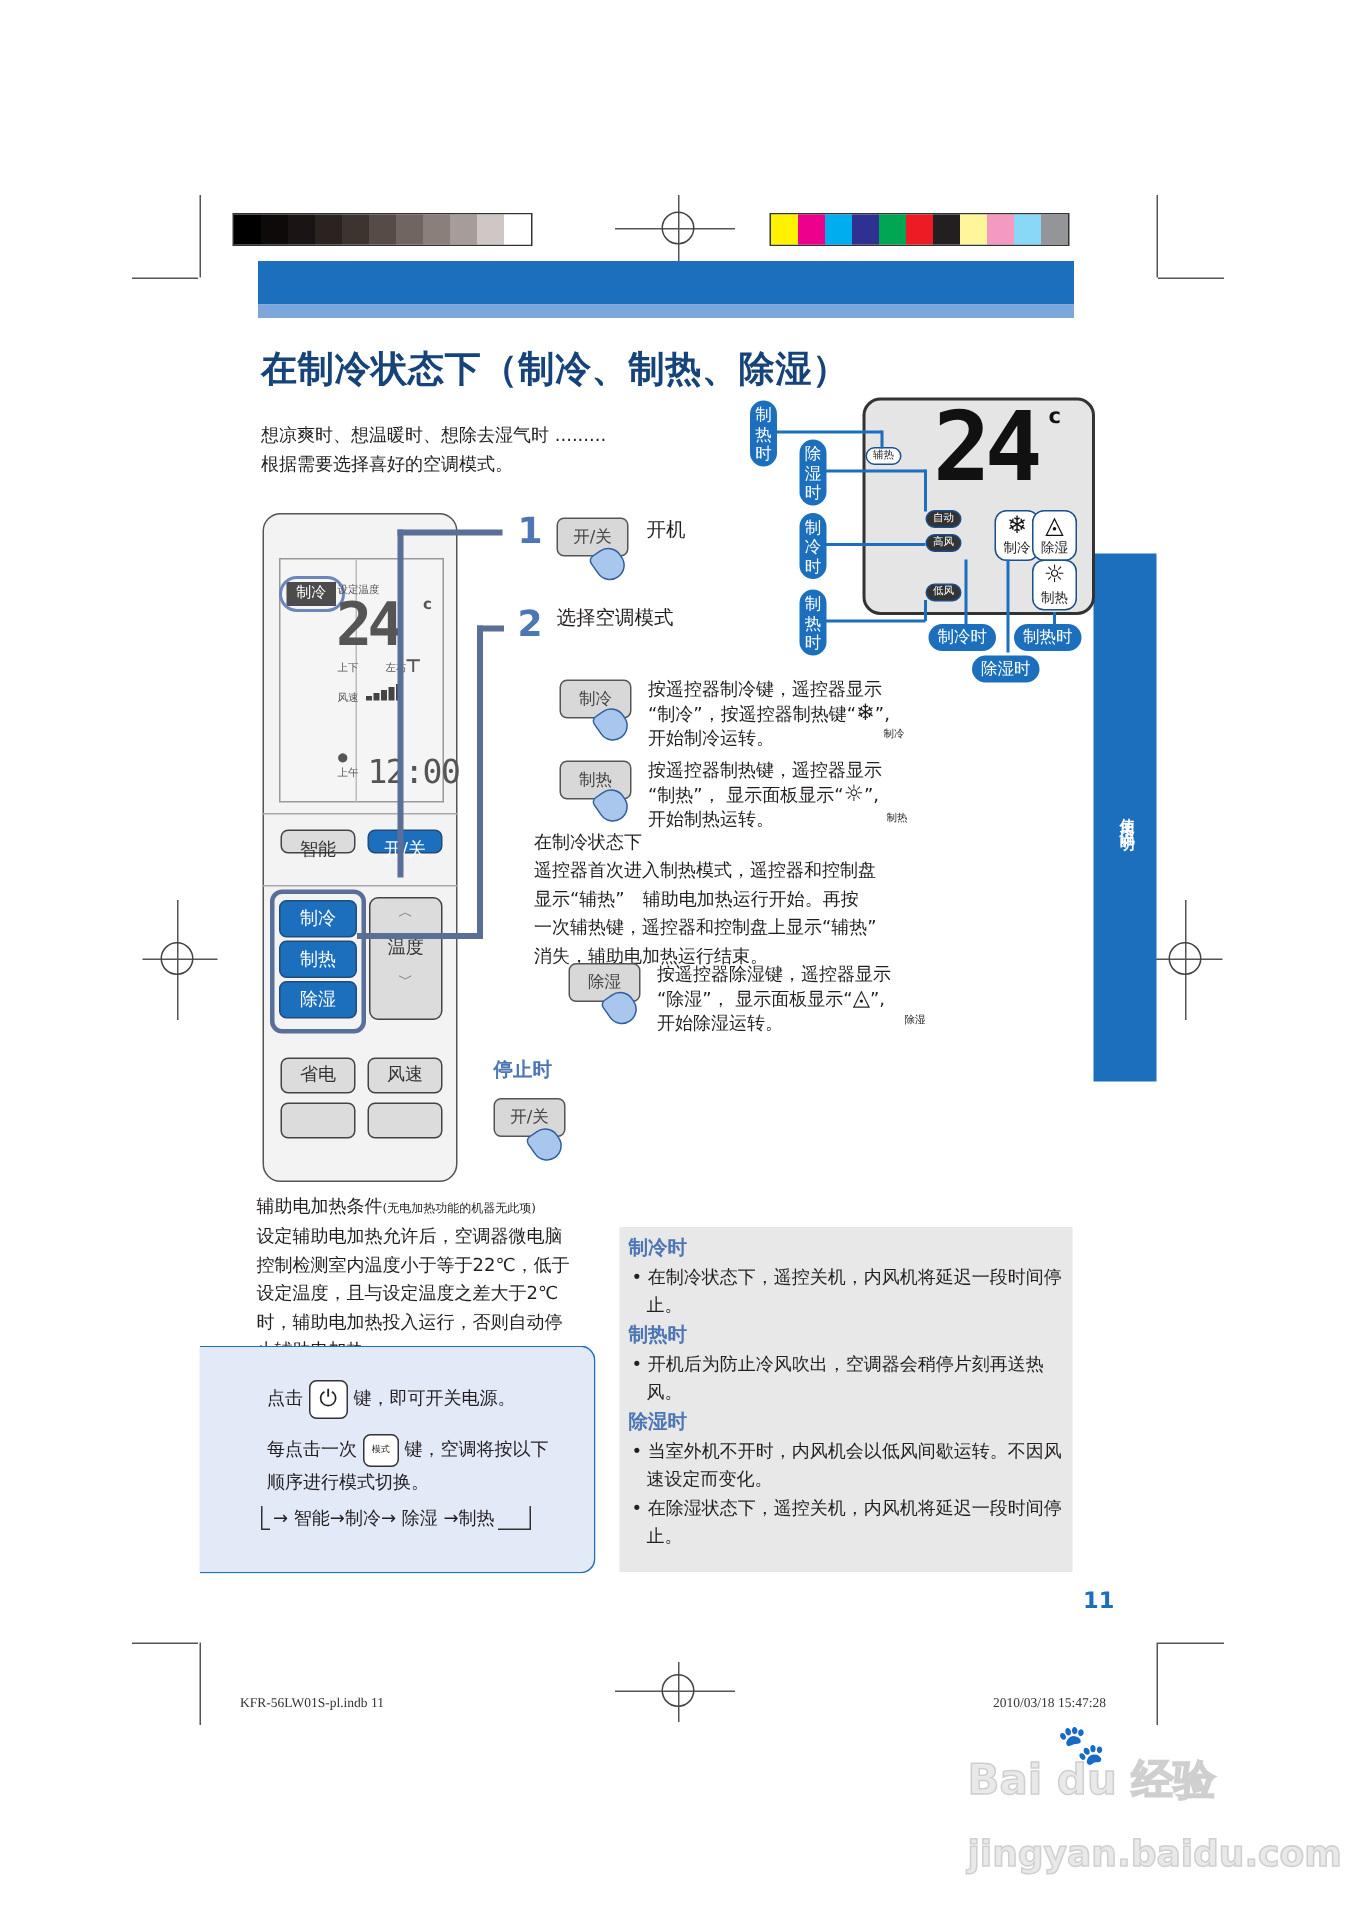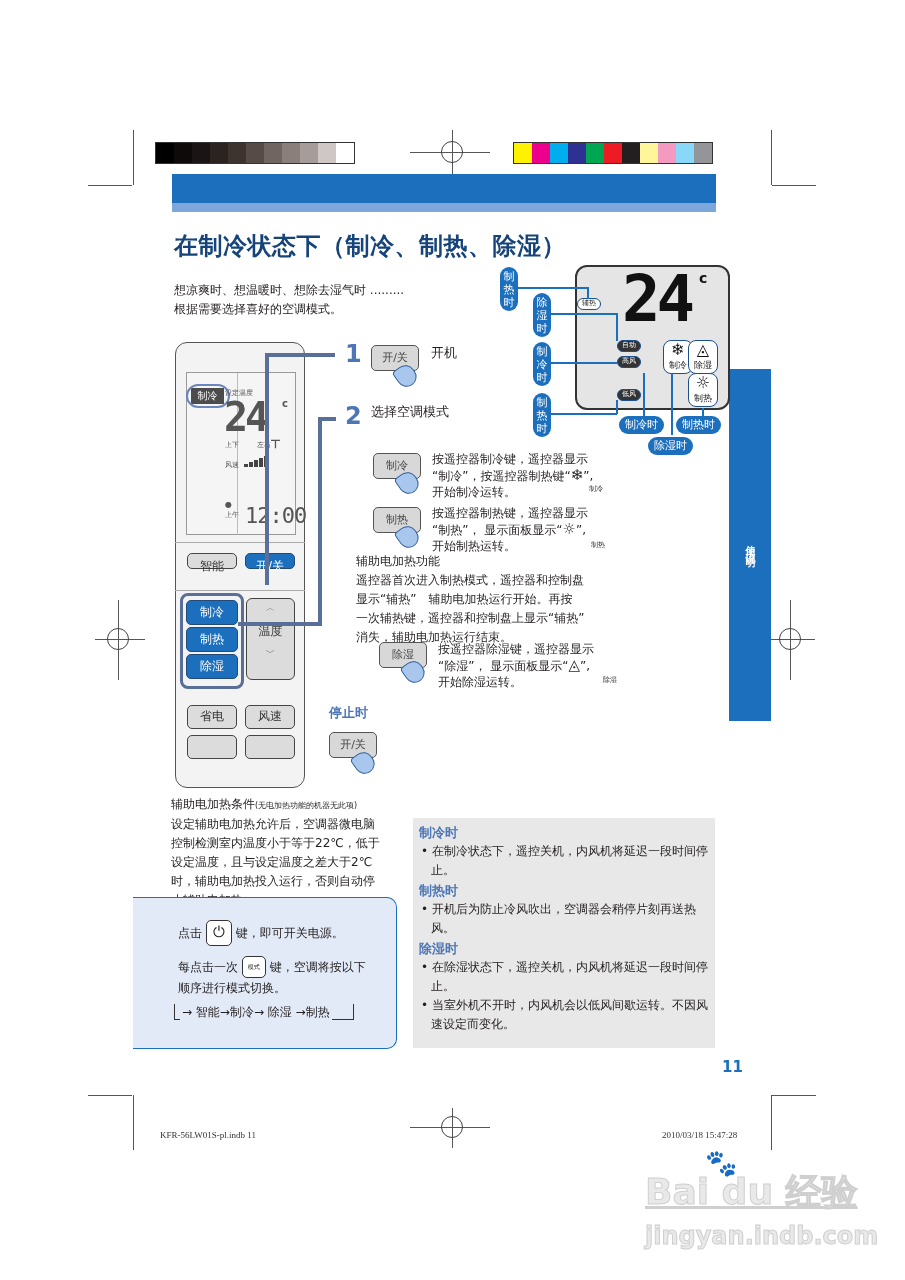--- a/index.html
+++ b/index.html
@@ -262,21 +262,21 @@
 <div class="press-btn" style="left:373px;top:507px;">制热</div>
 <div class="hand" style="left:398px;top:526px;"></div>
 <div class="desc" style="left:432px;top:505px;">
   <div>按遥控器制热键，遥控器显示</div>
   <div><span>“制热”， 显示面板显示“</span><span style="font-size:15px;">☼</span>”,</div>
   <div>开始制热运转。</div>
 </div>
 <div class="abs" style="left:591px;top:540px;font-size:7px;">制热</div>
 
 <div class="desc" style="left:356px;top:552px;font-size:12px;line-height:19px;">
-  <div>辅助电加热功能</div>
+  <div>在制冷状态下</div>
   <div>遥控器首次进入制热模式，遥控器和控制盘</div>
   <div>显示“辅热”　辅助电加热运行开始。再按</div>
   <div>一次辅热键，遥控器和控制盘上显示“辅热”</div>
   <div>消失，辅助电加热运行结束。</div>
 </div>
 
 <div class="press-btn" style="left:379px;top:642px;">除湿</div>
 <div class="hand" style="left:404px;top:661px;"></div>
 <div class="desc" style="left:438px;top:641px;">
   <div>按遥控器除湿键，遥控器显示</div>
@@ -297,22 +297,22 @@
   <div>时，辅助电加热投入运行，否则自动停</div>
   <div>止辅助电加热。</div>
 </div>
 
 <div class="note">
   <h4>制冷时</h4>
   <p>• <span>在制冷状态下，遥控关机，内风机将延迟一段时间停止。</span></p>
   <h4>制热时</h4>
   <p>• <span>开机后为防止冷风吹出，空调器会稍停片刻再送热风。</span></p>
   <h4>除湿时</h4>
+  <p>• <span>当室外机不开时，内风机会以低风间歇运转。不因风速设定而变化。</span></p>
   <p>• <span>在除湿状态下，遥控关机，内风机将延迟一段时间停止。</span></p>
-  <p>• <span>当室外机不开时，内风机会以低风间歇运转。不因风速设定而变化。</span></p>
 </div>
 
 <div class="tip"></div>
 <div class="tip-line" style="left:178px;top:920px;">
   <span>点击</span>
   <span class="key" style="width:26px;height:26px;line-height:22px;font-size:15px;">⏻</span>
   <span>键，即可开关电源。</span>
 </div>
 <div class="tip-line" style="left:178px;top:956px;">
   <span>每点击一次</span>
@@ -320,15 +320,15 @@
   <span>键，空调将按以下</span>
 </div>
 <div class="tip-line" style="left:178px;top:980px;">顺序进行模式切换。</div>
 <div class="seq"></div>
 <div class="tip-line" style="left:180px;top:1004px;background:#e2e9f7;padding:0 2px;">→ 智能→制冷→ 除湿 →制热</div>
 
 <div class="pagenum">11</div>
 <div class="footer" style="left:160px;">KFR-56LW01S-pl.indb   11</div>
 <div class="footer" style="left:662px;">2010/03/18   15:47:28</div>
 
-<div class="watermark" style="top:1168px;font-size:36px;text-decoration:underline;">Bai du 经验</div>
+<div class="watermark" style="top:1168px;font-size:28px;">Bai du 经验</div>
 <div class="abs" style="left:705px;top:1148px;font-size:26px;color:#ececec;">🐾</div>
-<div class="watermark" style="top:1222px;font-size:24px;">jingyan.indb.com</div>
+<div class="watermark" style="top:1222px;font-size:24px;">jingyan.baidu.com</div>
 
 </body></html>

